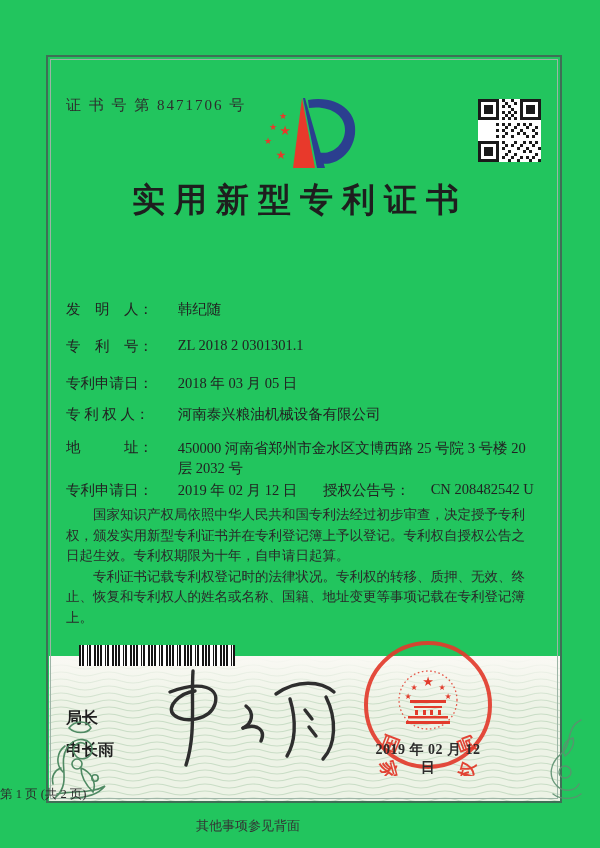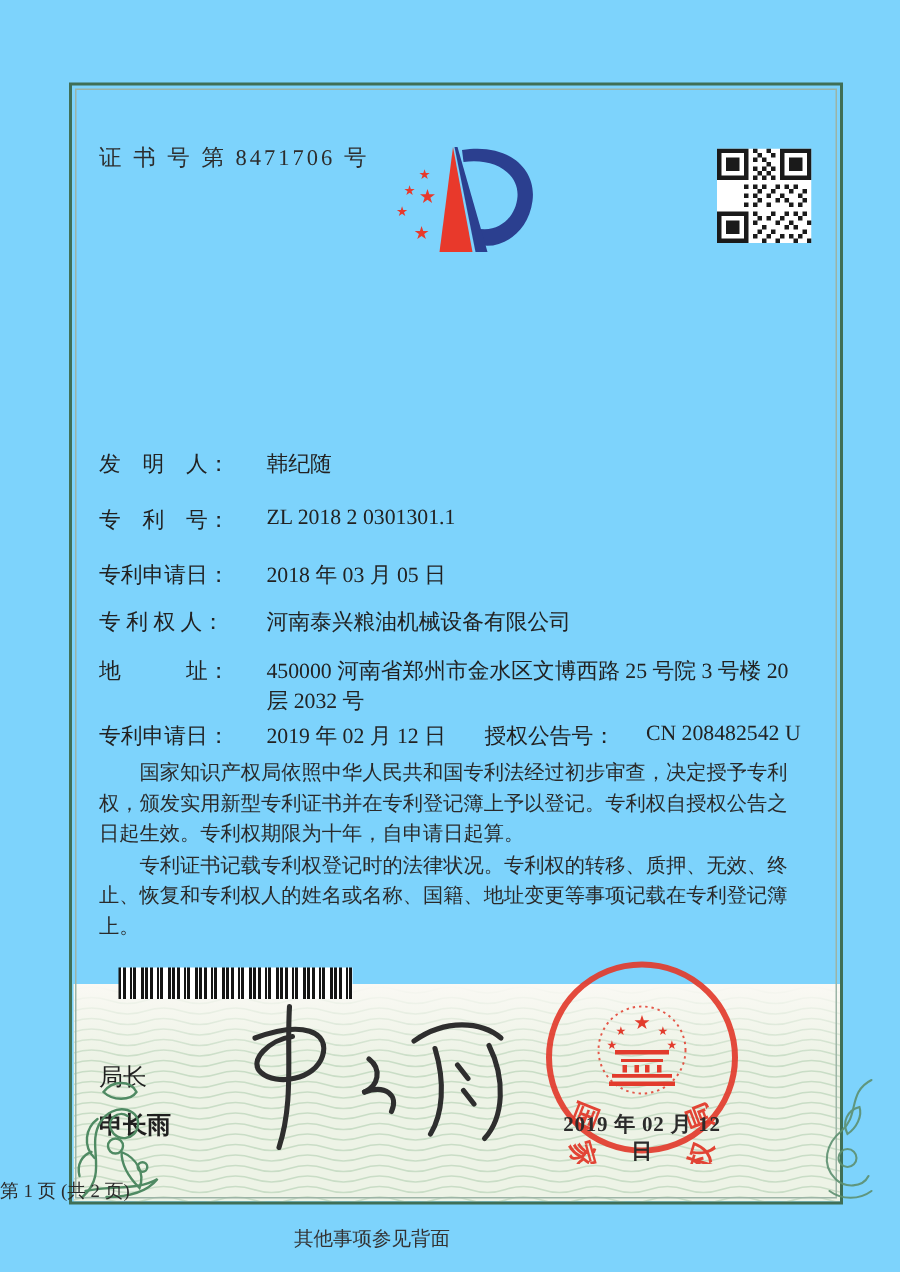--- a/index.html
+++ b/index.html
@@ -1,34 +1,34 @@
 <!DOCTYPE html>
 <html><head>
 <meta charset="utf-8">
 <style>
   * { margin:0; padding:0; box-sizing:border-box; }
   html,body { width:600px; height:848px; }
   body { background:#e9e7e2; font-family:"Liberation Serif","DejaVu Serif",serif; color:#262626; }
-  #page { position:relative; width:600px; height:848px; background:#7dd3fc; overflow:hidden; }
+  #page { position:relative; width:600px; height:848px; background:#22c55e; overflow:hidden; }
   .abs { position:absolute; z-index:2; }
   .frame-outer { position:absolute; left:46px; top:55px; width:516px; height:748px; border:2px solid #3f6f56; z-index:1; }
   .frame-inner { position:absolute; inset:2px; border:1px solid #9cb4a6; }
   .cert-no { left:66px; top:96px; font-size:15px; letter-spacing:2px; color:#2d2d2d; }
   .title { left:0; top:178px; width:600px; text-align:center; font-size:33px; font-weight:bold; letter-spacing:9px; color:#1e1e1e; }
   .row { left:66px; font-size:14.5px; color:#222; }
   .row .lbl { display:inline-block; width:108px; }
   .row .val { display:inline-block; vertical-align:top; }
   .addr-val { width:366px; line-height:1.4; }
   .pair2 { position:absolute; left:257px; top:0; white-space:nowrap; }
   .pair2 .lbl { width:104px; }
   .paras { left:66px; top:505px; width:470px; font-size:13.5px; line-height:1.52; color:#2a2a2a; }
   .paras p { text-indent:2em; }
   .barcode { left:79px; top:645px; width:156px; height:21px;
     background:repeating-linear-gradient(90deg,#141414 0 2px,#fff 2px 3px,#141414 3px 5px,#fff 5px 8px,#141414 8px 9px,#fff 9px 10px,#141414 10px 12px,#fff 12px 15px,#141414 15px 17px,#fff 17px 18px); }
-  .officer-title { left:66px; top:708px; font-size:16px; font-weight:normal; color:#1f1f1f; }
+  .officer-title { left:66px; top:708px; font-size:16px; font-weight:bold; color:#1f1f1f; }
   .officer-name  { left:66px; top:740px; font-size:16px; font-weight:bold; color:#1f1f1f; }
   .seal-date { left:368px; top:741px; width:120px; text-align:center; font-size:14px; font-weight:600; color:#2b2b2b; letter-spacing:.5px; }
   .footer-page { left:0; top:786px; width:600px; text-align:left; font-size:12.5px; color:#2b2b2b; }
   .back-note { left:0; top:817px; width:496px; text-align:center; font-size:13px; color:#333; }
   svg { display:block; }
 </style>
 </head>
 <body>
 
 <div id="page">
@@ -108,20 +108,21 @@
          M24,24h3v3h-3z M30,24h3v3h-3z M39,24h3v3h-3z M45,24h3v3h-3z M51,24h3v3h-3z M27,27h3v3h-3z M36,27h3v3h-3z M48,27h3v3h-3z M57,27h3v3h-3z
          M24,30h3v3h-3z M33,30h3v3h-3z M42,30h3v3h-3z M54,30h3v3h-3z M27,33h3v3h-3z M39,33h3v3h-3z M45,33h3v3h-3z M57,33h3v3h-3z
          M24,36h3v3h-3z M33,36h3v3h-3z M48,36h3v3h-3z M54,36h3v3h-3z
          M24,42h3v3h-3z M36,42h3v3h-3z M45,42h3v3h-3z M51,42h3v3h-3z M57,42h3v3h-3z M27,45h3v3h-3z M33,45h3v3h-3z M42,45h3v3h-3z M54,45h3v3h-3z
          M24,48h3v3h-3z M39,48h3v3h-3z M48,48h3v3h-3z M60,48h3v3h-3z M30,51h3v3h-3z M45,51h3v3h-3z M51,51h3v3h-3z
          M27,54h3v3h-3z M36,54h3v3h-3z M57,54h3v3h-3z M24,57h3v3h-3z M33,57h3v3h-3z M42,57h3v3h-3z M48,57h3v3h-3z M54,57h3v3h-3z
          M30,60h3v3h-3z M39,60h3v3h-3z M51,60h3v3h-3z M60,60h3v3h-3z"></path>
     </g>
   </svg>
 
+  <div class="abs title">实用新型专利证书</div>
 
   <div class="abs row" style="top:300px">
     <span class="lbl">发　明　人：</span>
     <span class="val">韩纪随</span>
   </div>
   <div class="abs row" style="top:337px">
     <span class="lbl">专　利　号：</span>
     <span class="val">ZL 2018 2 0301301.1</span>
   </div>
   <div class="abs row" style="top:374px">

